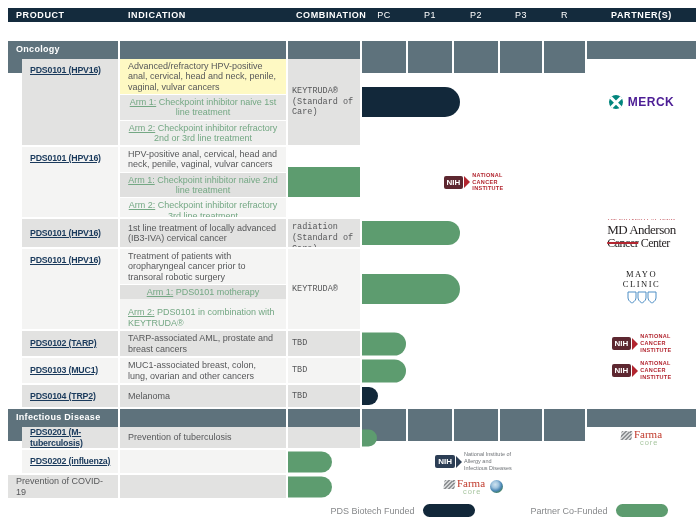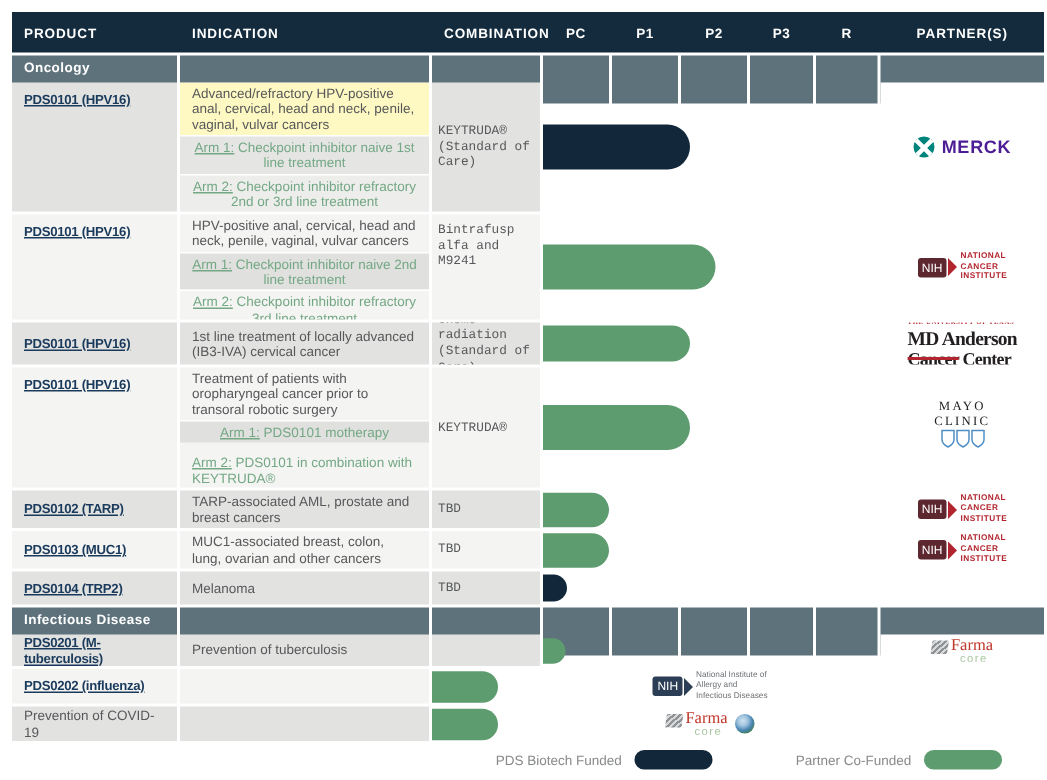--- a/index.html
+++ b/index.html
@@ -2,44 +2,44 @@
 <html><head>
 <meta charset="utf-8">
 <style>
   html,body{margin:0;padding:0;background:#fff;}
   body{width:698px;height:520px;font-family:"Liberation Sans",sans-serif;overflow:hidden;position:relative;}
   .table{margin:8px 0 0 8px;width:688px;}
   .row{display:grid;grid-template-columns:110px 166px 72px 223px 109px;column-gap:2px;margin-bottom:2px;}
   .pgrid{display:grid;grid-template-columns:44px 44px 44px 42px 41px;column-gap:2px;}
 
   
-  .head{background:#142b3d;height:27px;align-items:center;margin-bottom:2px;}
+  .head{background:#142b3d;height:14px;align-items:center;margin-bottom:19px;}
   .hcell{color:#fff;font-size:9px;font-weight:bold;letter-spacing:.6px;padding-left:8px;}
-  .head .pgrid span{text-align:center;color:#fff;font-size:9px;font-weight:bold;letter-spacing:.4px;}
+  .head .pgrid span{text-align:center;color:#fff;font-size:9px;font-weight:normal;letter-spacing:.4px;}
   .head .partner-h{text-align:center;padding-left:0;}
 
   
   .band{height:16px;}
   .band .bcell{background:#5e727c;height:32px;}
   .blabel{color:#fff;font-size:9px;font-weight:bold;line-height:16px;padding-left:8px;letter-spacing:.3px;}
 
   
   .cell{overflow:hidden;}
   .g .cell{background:#e2e2e1;}
   .l .cell{background:#f4f4f3;}
   .row .cell.phases{background:transparent;position:relative;}
   .g .pcell{background:#d7d7d6;}
   .l .pcell{background:#eeeeed;}
   .row .cell.partner{background:#fff;display:flex;align-items:center;justify-content:center;}
 
   .r0{height:86px}.r1{height:70px}.r2{height:28px}.r3{height:80px}
   .r4{height:25px}.r5{height:25px}.r6{height:22px}
   .r7{height:21px}.r8{height:23px}.r9{height:23px}
 
-  .product{padding:6px 4px 0 8px;font-size:8.8px;line-height:1.2;}
+  .product{padding:6px 4px 0 8px;font-size:8.8px;line-height:1.2;margin-left:14px;}
   .product.vc{display:flex;align-items:center;padding-top:0;}
   .plink{color:#1a3a5c;font-weight:bold;text-decoration:underline;letter-spacing:-.2px;cursor:pointer;}
 
   .ind{font-size:9px;color:#57585a;line-height:1.15;}
   .ind-block{padding:2px 8px;}
   .bt{border-top:1.5px solid #fff;text-align:center;}
   .sA{background:#fef9c3;}.sB{background:#e5e5e4;}.sC{background:#ededec;}.hl{background:#e0e0df;}
   .gapb{margin-bottom:6px;}
   .arm{color:#74a884;}
   .arm-label{text-decoration:underline;}
@@ -62,31 +62,31 @@
   .pill.first{margin-right:56px;}
 
   
   .merck{display:flex;align-items:center;gap:5px;}
   .merck-icon{width:14px;height:14px;border-radius:50%;background:#00857c;position:relative;transform:rotate(45deg);}
   .merck-icon::before{content:"";position:absolute;top:0;bottom:0;left:5.5px;width:3px;background:#fff;}
   .merck-icon::after{content:"";position:absolute;left:0;right:0;top:5.5px;height:3px;background:#fff;}
   .merck-text{font-weight:bold;color:#4c1d95;font-size:12px;letter-spacing:.5px;}
 
   .nihlogo{display:flex;align-items:center;}
-  .nih-box{color:#fff;font-size:8px;font-weight:normal;padding:2px 3px;border-radius:2px;}
+  .nih-box{color:#fff;font-size:8px;font-weight:bold;padding:2px 3px;border-radius:2px;}
   .nci-box{background:#5d2730;}
   .niaid-box{background:#2c3e55;}
   .chev{width:0;height:0;border-top:6px solid transparent;border-bottom:6px solid transparent;margin:0 2px 0 1px;}
   .chev-red{border-left:6px solid #b2252f;}
   .chev-navy{border-left:6px solid #2c3e55;}
   .logo-lines span{display:block;}
   .nci-lines{font-size:5.5px;font-weight:bold;color:#b2252f;line-height:1.25;letter-spacing:.3px;text-align:left;}
   .niaid-lines{font-size:5.5px;color:#6f7377;line-height:1.25;text-align:left;}
 
-  .mda{line-height:1;text-align:left;font-family:"Liberation Serif",serif;font-weight:bold;}
+  .mda{line-height:1;text-align:left;font-family:"Liberation Serif",serif;}
   .mda-top{font-size:4.5px;color:#b2252f;letter-spacing:.4px;margin-bottom:1px;}
   .mda-name{font-size:13px;color:#231f20;letter-spacing:-.5px;}
   .mda-cc{font-size:12px;color:#231f20;letter-spacing:-.5px;margin-top:1px;}
   .strike{text-decoration:line-through;text-decoration-color:#b2252f;text-decoration-thickness:2px;}
 
   .mayo{text-align:center;}
   .mayo-text div{font-family:"Liberation Serif",serif;color:#222;font-size:8.5px;letter-spacing:1.5px;line-height:1.15;}
   .mayo-shields{margin-top:1px;}
 
   .farma{display:flex;align-items:flex-start;gap:2px;}
@@ -157,23 +157,20 @@
     </div>
   </div>
 
   <div class="row l r1">
     <div class="cell product"><span class="plink">PDS0101 (HPV16)</span></div>
     <div class="cell ind">
       <div class="ind-block">HPV-positive anal, cervical, head and neck, penile, vaginal, vulvar cancers</div>
       <div class="ind-block hl bt arm"><span class="arm-label">Arm 1:</span> <span>Checkpoint inhibitor naive 2nd line treatment</span></div>
       <div class="ind-block bt arm"><span class="arm-label">Arm 2:</span> <span>Checkpoint inhibitor refractory 3rd line treatment</span></div>
     </div>
-    <div class="cell combo top">
-        <span>Bintrafusp alfa and M9241</span>
-      </div>
     <div class="cell phases">
       <div class="pgrid">
           <div class="pcell"></div>
           <div class="pcell"></div>
           <div class="pcell"></div>
           <div class="pcell"></div>
           <div class="pcell"></div>
         </div>
       <div class="bar" style="width: 115px; background: rgb(93, 156, 111);"></div>
     </div>

